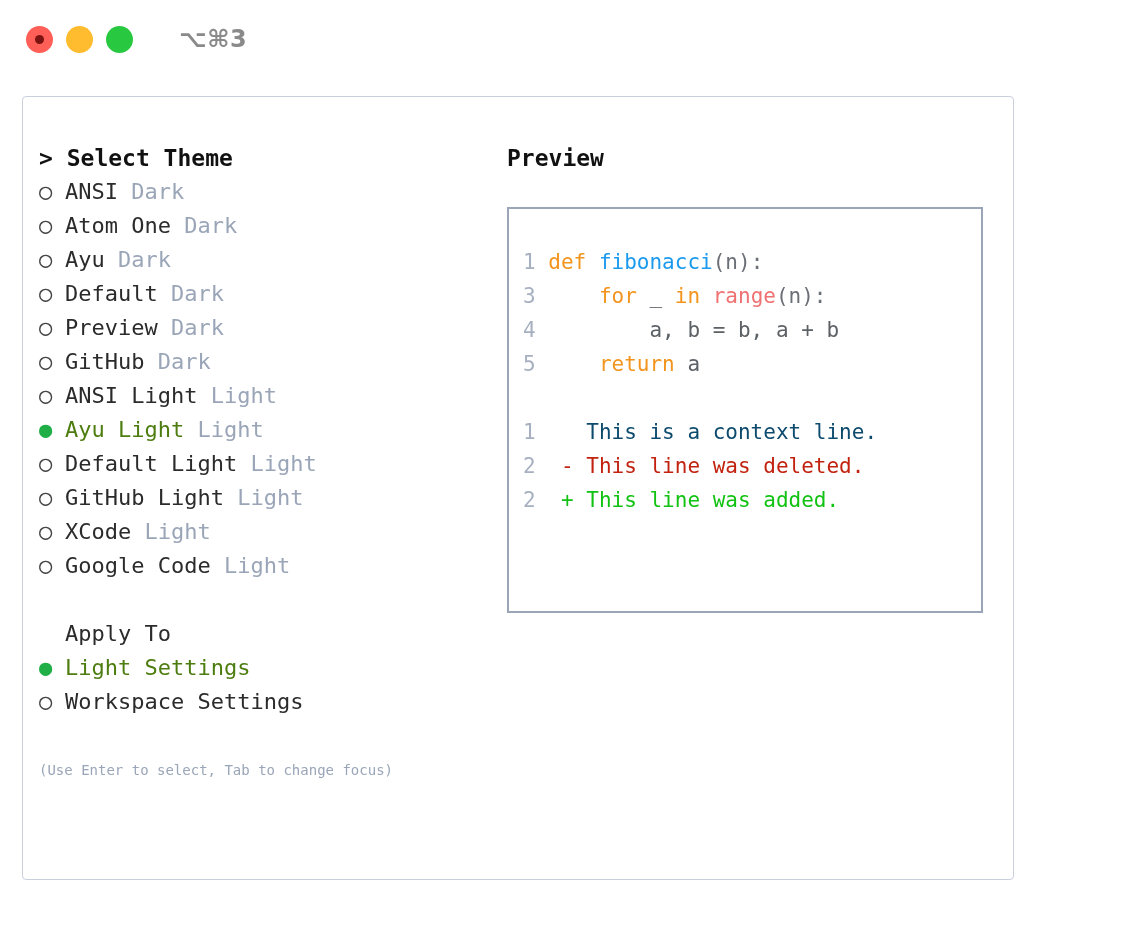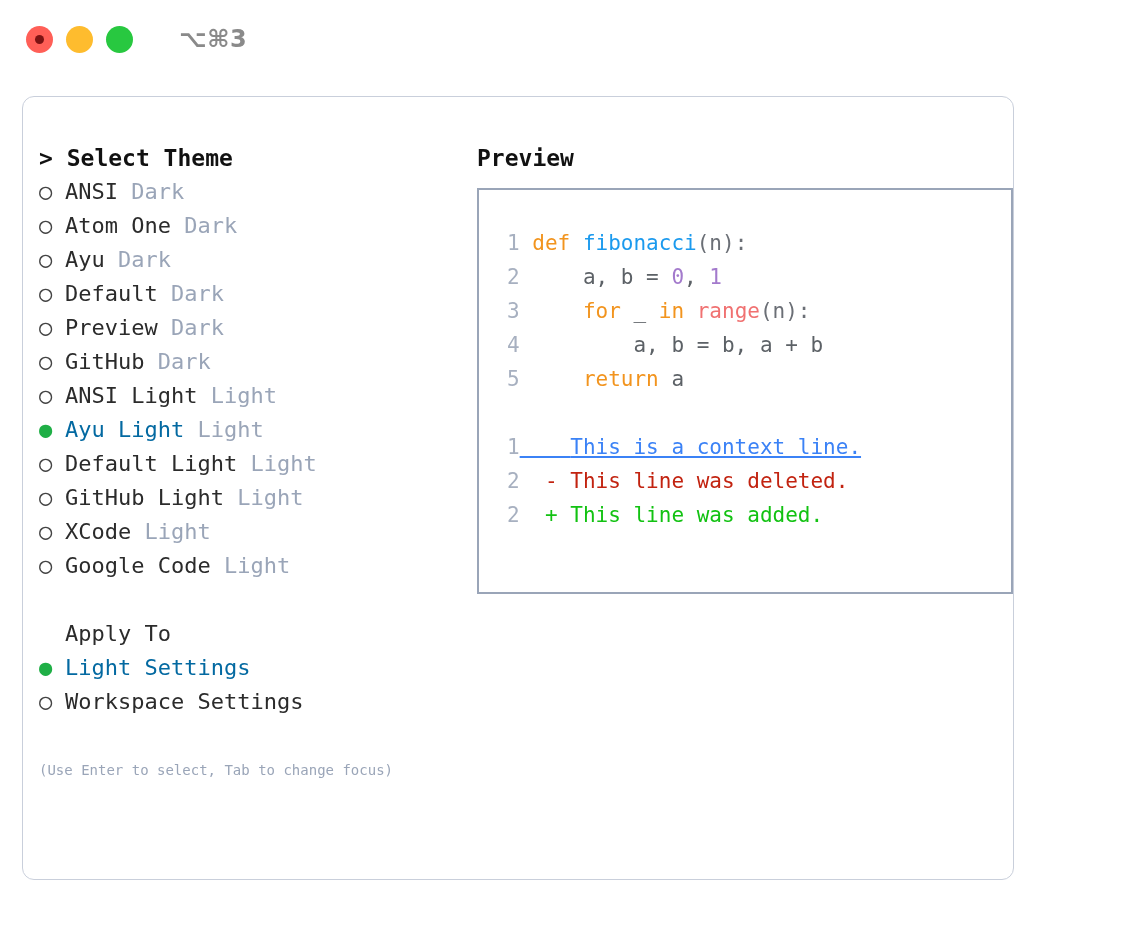--- a/index.html
+++ b/index.html
@@ -63,21 +63,21 @@
   }
 
   
   #panel {
     position: absolute;
     left: 22px;
     top: 96px;
     width: 992px;
     height: 784px;
     border: 1.5px solid #c9cfdb;
-    border-radius: 12px;
+    border-radius: 4px;
     box-sizing: border-box;
     background: #ffffff;
   }
 
   #panel-inner {
     display: flex;
     padding: 44px 0 0 0;
     box-sizing: border-box;
     height: 100%;
   }
@@ -103,21 +103,21 @@
     color: #2b2b2b;
     white-space: pre;
     display: block;
   }
   .marker {
     display: inline-block;
     width: 26px;
     color: #444444;
   }
   .marker.sel { color: #1faf46; }
-  .opt-label.sel { color: #0369a1; }
+  .opt-label.sel { color: #4d7c0f; }
   .variant {
     color: #9aa5b8;
   }
 
   .spacer { height: 34px; }
 
   .apply-title {
     font-size: 22px;
     line-height: 34px;
     color: #2b2b2b;
@@ -142,47 +142,47 @@
   }
 
   #preview-title {
     font-size: 23px;
     font-weight: bold;
     color: #111111;
     line-height: 34px;
   }
 
   #preview-box {
-    margin-top: 13px;
-    width: 536px;
+    margin-top: 32px;
+    width: 476px;
     height: 406px;
     border: 2px solid #9aa5b8;
     box-sizing: border-box;
     background: #ffffff;
-    padding: 36px 0 0 28px;
+    padding: 36px 0 0 14px;
   }
 
   .code-line {
     font-size: 21px;
     line-height: 34px;
     white-space: pre;
   }
   .lno {
     color: #a7b0c0;
   }
 
   
   .kw   { color: #f2941e; }
   .fn   { color: #1b9aee; }
   .pun  { color: #6b6f76; }
   .num  { color: #a37acc; }
   .bi   { color: #f07171; }
   .plain{ color: #5c6166; }
 
-  .d-ctx { color: #3b82f6; text-decoration: underline; }
+  .d-ctx { color: #0c4a6e; }
   .d-del { color: #c22310; }
   .d-add { color: #12c212; }
 </style>
 </head>
 <body>
 
 <div id="window">
 
   <div id="titlebar">
     <div class="traffic">
@@ -226,21 +226,20 @@
 
         <div id="hint">(Use Enter to select, Tab to change focus)</div>
       </div>
 
       <div id="right-col">
         <div id="preview-title">Preview</div>
 
         <div id="preview-box">
           <div id="code-block">
               <div class="code-line"><span class="lno">1</span><span class="plain"> </span><span class="kw">def</span><span class="plain"> </span><span class="fn">fibonacci</span><span class="pun">(n):</span></div>
-              <div class="code-line"><span class="lno">2</span><span class="plain"> </span><span class="plain">    a, b = </span><span class="num">0</span><span class="plain">, </span><span class="num">1</span></div>
               <div class="code-line"><span class="lno">3</span><span class="plain"> </span><span class="plain">    </span><span class="kw">for</span><span class="plain"> _ </span><span class="kw">in</span><span class="plain"> </span><span class="bi">range</span><span class="pun">(n):</span></div>
               <div class="code-line"><span class="lno">4</span><span class="plain"> </span><span class="plain">        a, b = b, a + b</span></div>
               <div class="code-line"><span class="lno">5</span><span class="plain"> </span><span class="plain">    </span><span class="kw">return</span><span class="plain"> a</span></div>
             </div>
           <div style="height:34px"></div>
           <div id="diff-block">
               <div class="code-line"><span class="lno">1</span><span class="d-ctx">    </span><span class="d-ctx">This is a context line.</span></div>
               <div class="code-line"><span class="lno">2</span><span class="d-del">  - </span><span class="d-del">This line was deleted.</span></div>
               <div class="code-line"><span class="lno">2</span><span class="d-add">  + </span><span class="d-add">This line was added.</span></div>
             </div>

